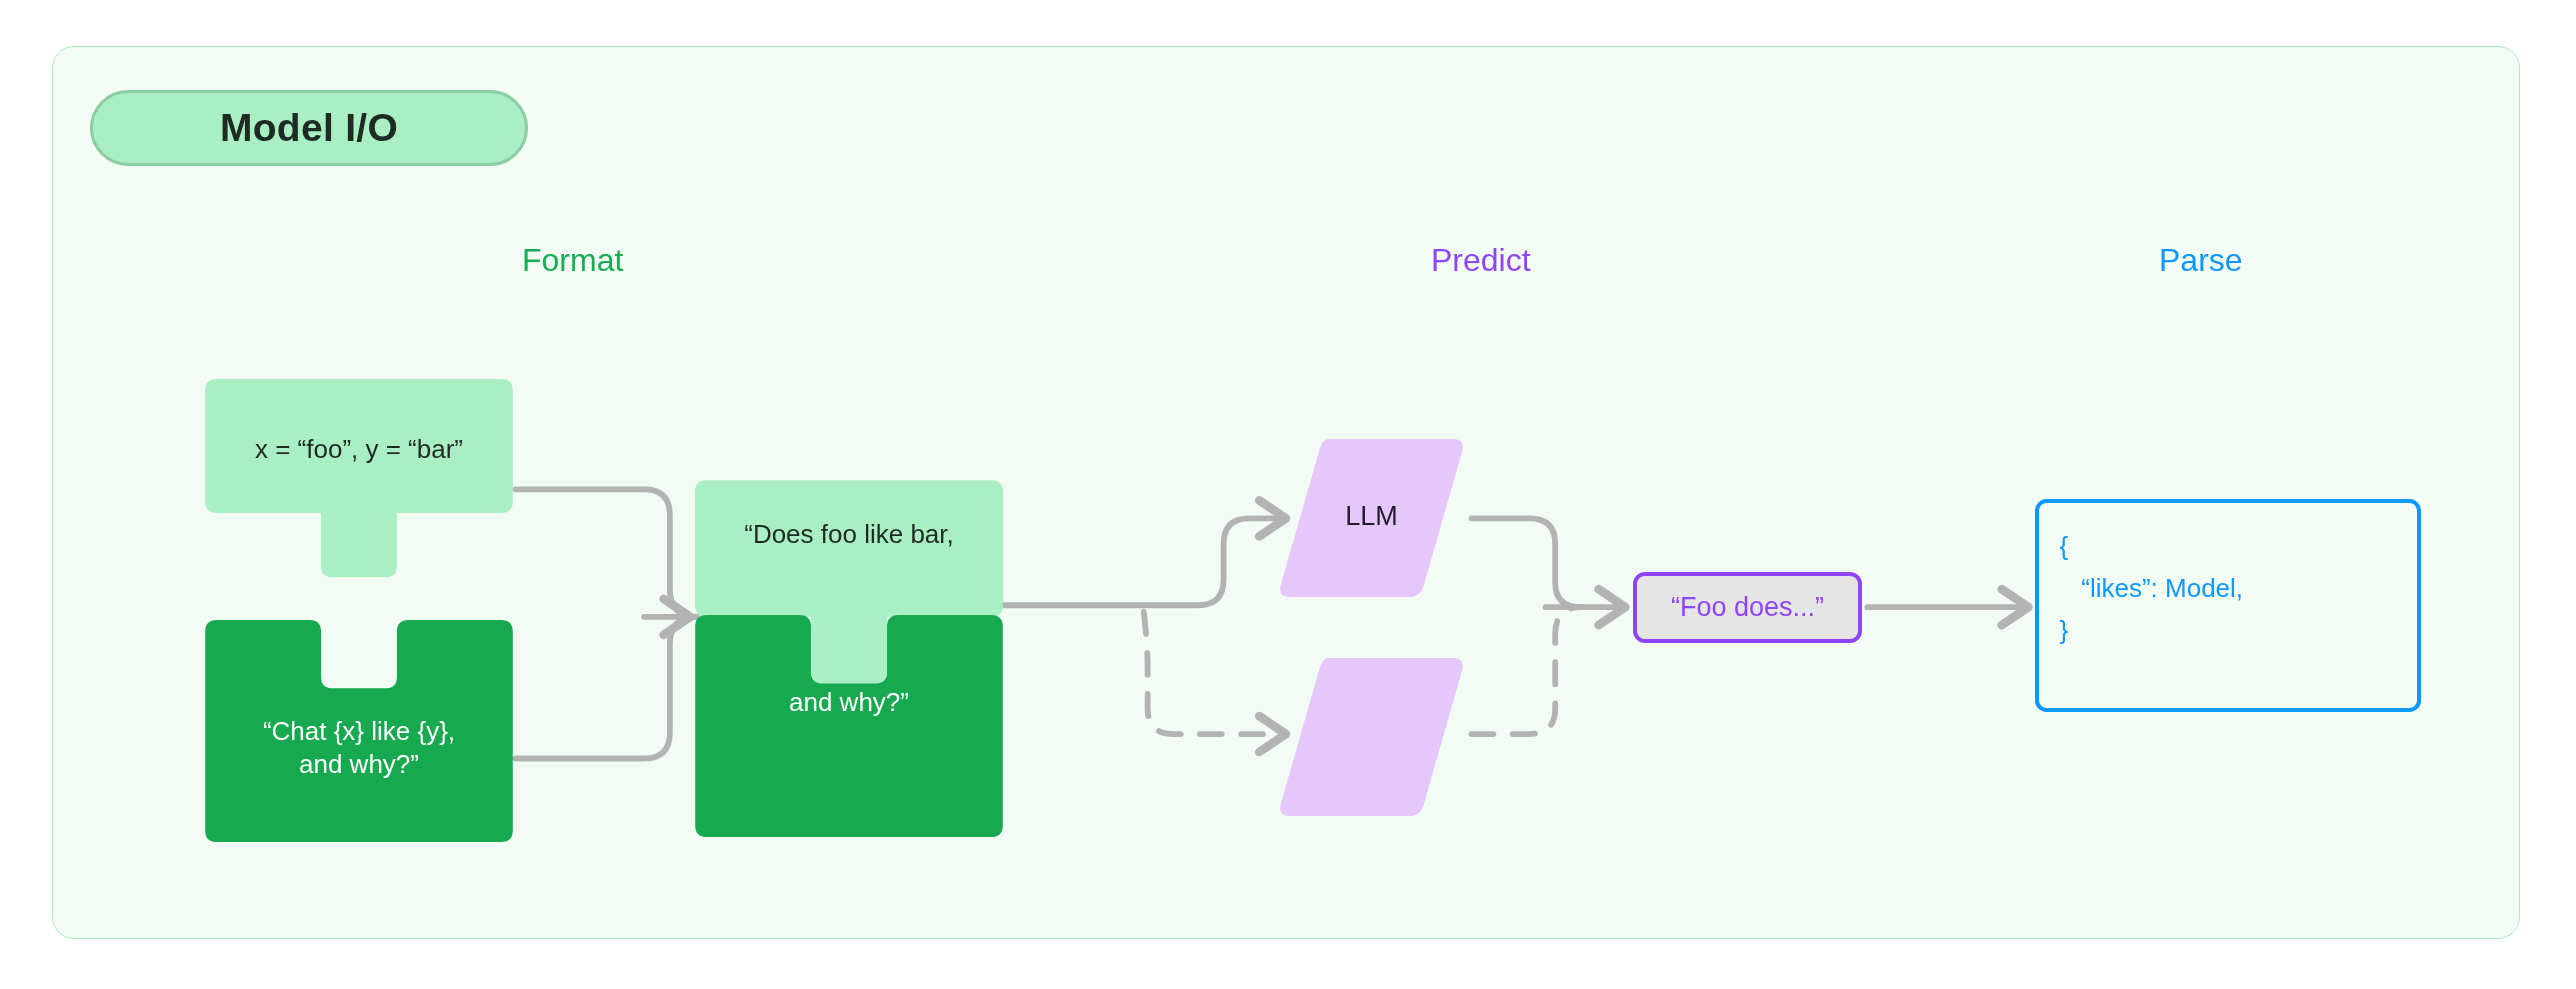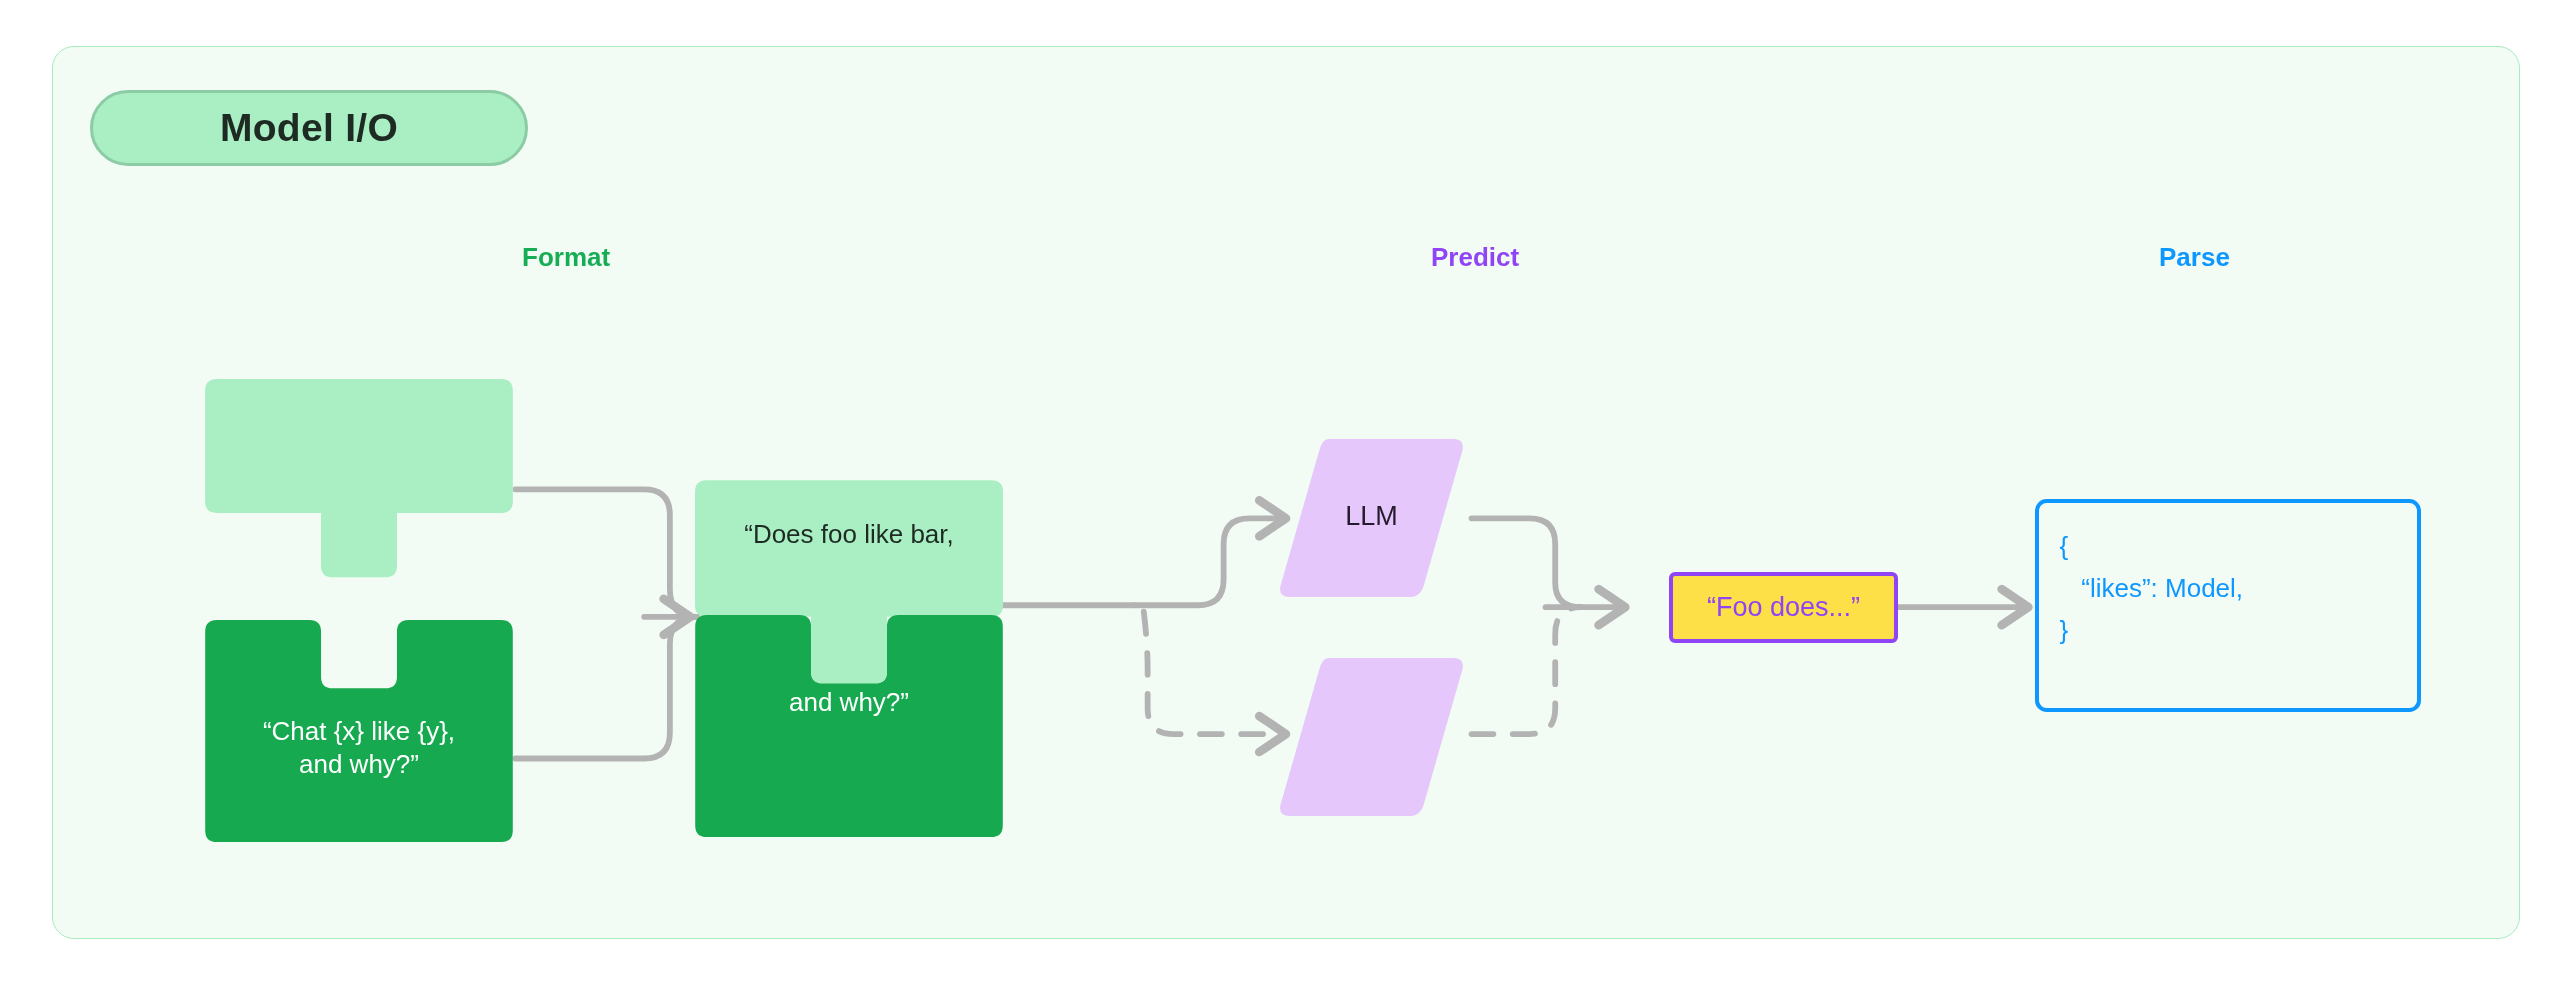--- a/index.html
+++ b/index.html
@@ -52,22 +52,22 @@
   #module-badge .badge-text {
     font-size: 39px;
     font-weight: bold;
     color: #1d2b23;
     letter-spacing: 0.3px;
   }
 
   
   .stage-header {
     position: absolute;
-    font-size: 26px;
-    font-weight: bold;
+    font-size: 32px;
+    font-weight: normal;
     white-space: nowrap;
   }
   #header-format  { left: 522px;  top: 242px; color: #17ad55; }
   #header-predict { left: 1431px; top: 242px; color: #8f45f5; }
   #header-parse   { left: 2159px; top: 242px; color: #0d97ff; }
 
   
   .puzzle {
     position: absolute;
   }
@@ -118,27 +118,26 @@
   #label-chatmodel { left: 1278px; top: 697px; width: 187px; }
 
   
   #box-raw-output {
     position: absolute;
     left: 1633px;
     top: 572px;
     width: 229px;
     height: 71px;
     box-sizing: border-box;
-    background: #fde047;
+    background: #e5e5e5;
     border: 4.5px solid #8f45f5;
-    border-radius: 6px;
+    border-radius: 12px;
     display: flex;
     align-items: center;
     justify-content: center;
-    margin-left: 36px;
   }
   #box-raw-output .raw-text {
     font-size: 27px;
     color: #8f45f5;
     white-space: nowrap;
   }
 
   
   #box-parsed-output {
     position: absolute;
@@ -217,20 +216,21 @@
     <path d="M 2900 943 L 3148 943" fill="none" stroke="#b3b3b3" stroke-width="9" stroke-linecap="round" marker-end="url(#arrowhead)"></path>
   </svg>
 
   <div class="puzzle" id="piece-values">
     <svg width="308" height="206" viewBox="0 0 478 320">
       <path d="M 18 0 H 460 Q 478 0 478 18 V 190 Q 478 208 460 208
                H 298 V 290 Q 298 308 280 308 H 198 Q 180 308 180 290
                V 208 H 18 Q 0 208 0 190 V 18 Q 0 0 18 0 Z" fill="#aaeec4"></path>
     </svg>
   </div>
+  <div class="piece-label label-light" id="label-values">x = “foo”, y = “bar”</div>
 
   <div class="puzzle" id="piece-template">
     <svg width="308" height="222" viewBox="0 0 478 345">
       <path d="M 18 0 H 162 Q 180 0 180 18 V 88 Q 180 106 198 106
                H 280 Q 298 106 298 88 V 18 Q 298 0 316 0 H 460
                Q 478 0 478 18 V 327 Q 478 345 460 345 H 18
                Q 0 345 0 327 V 18 Q 0 0 18 0 Z" fill="#16a94f"></path>
     </svg>
   </div>
   <div class="piece-label label-dark" id="label-template">“Chat {x} like {y},

